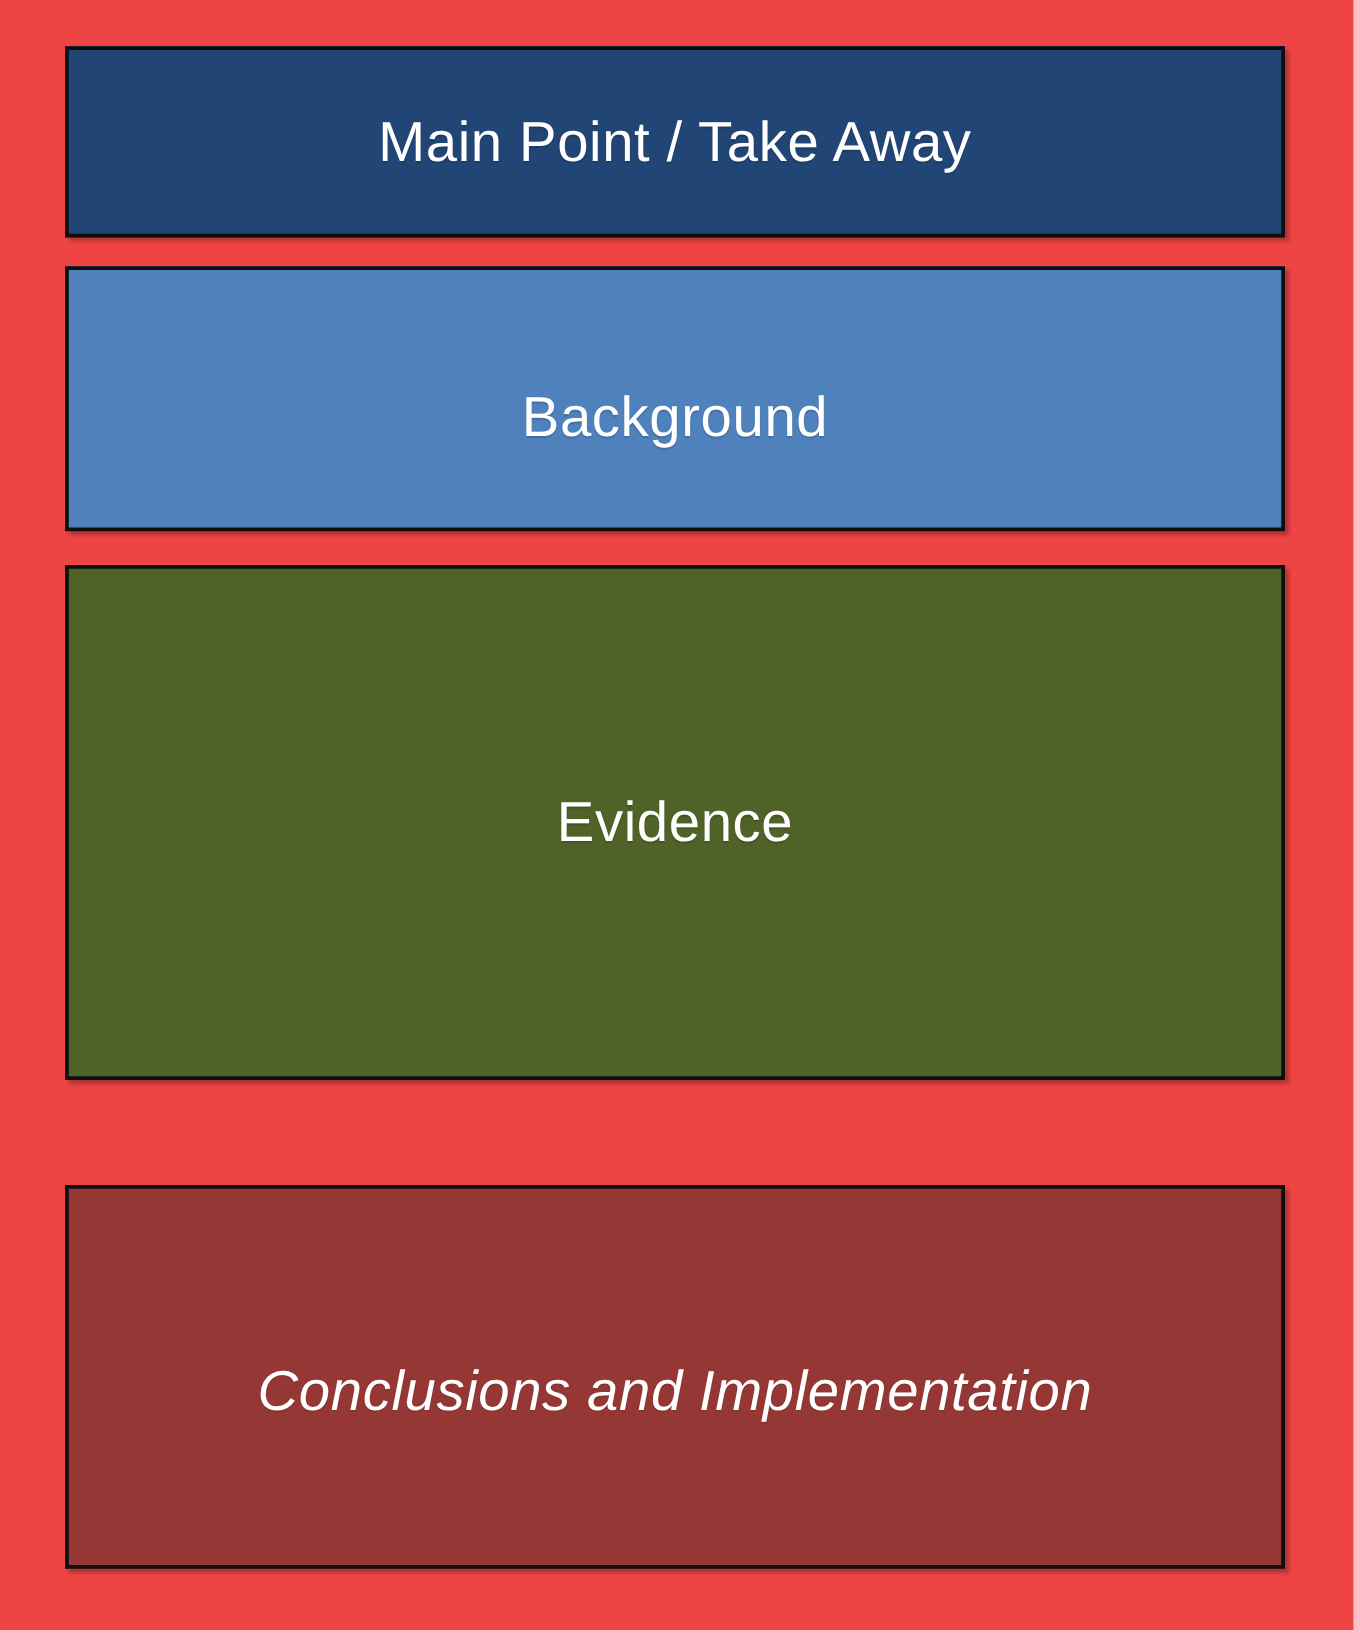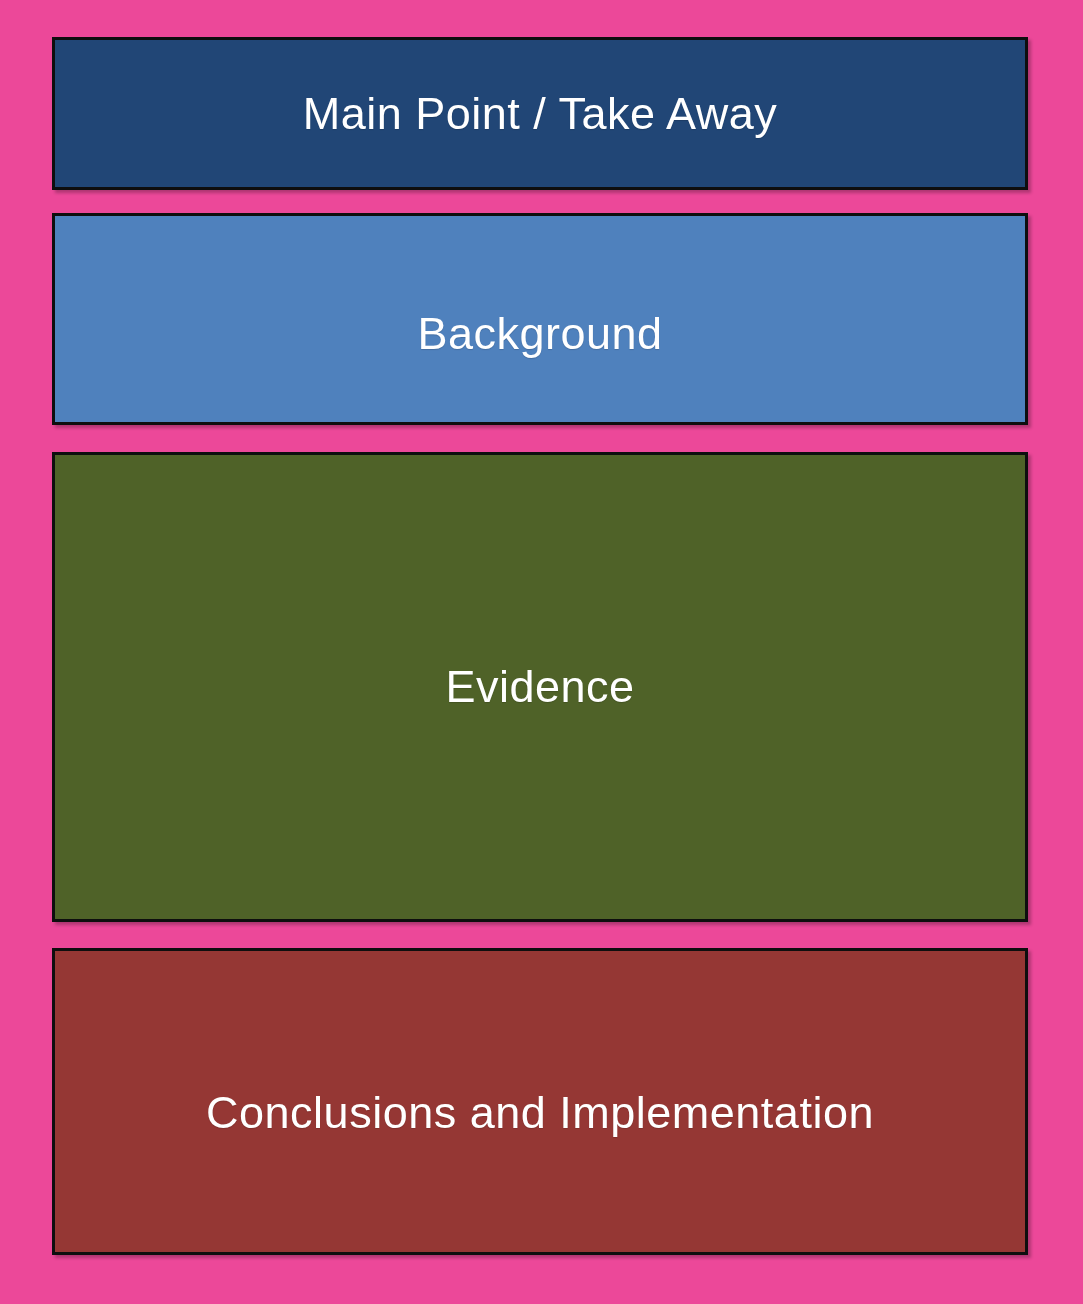--- a/index.html
+++ b/index.html
@@ -4,21 +4,21 @@
 <style>
   html, body {
     margin: 0;
     padding: 0;
     background: #ffffff;
   }
   .canvas {
     position: relative;
     width: 1083px;
     height: 1304px;
-    background: #ec4899;
+    background: #ef4444;
     font-family: "Liberation Sans", sans-serif;
     overflow: hidden;
   }
   .diagram-box {
     position: absolute;
     left: 52px;
     width: 976px;
     box-sizing: border-box;
     border: 3px solid #0e0e0e;
     box-shadow: 3px 3px 3px rgba(0,0,0,0.25);
@@ -31,23 +31,23 @@
     font-size: 45px;
     font-weight: 400;
     letter-spacing: 0.5px;
     text-align: center;
     white-space: nowrap;
     text-shadow: 0 1px 1px rgba(0,0,0,0.15);
   }
   .box-main        { top: 37px;  height: 153px; }
   .box-background  { top: 213px; height: 212px; }
   .box-background .box-label { margin-top: 30px; }
-  .box-evidence    { top: 452px; height: 470px; }
+  .box-evidence    { top: 452px; height: 412px; }
   .box-conclusions { top: 948px; height: 307px; }
-  .box-conclusions .box-label { margin-top: 22px; }
+  .box-conclusions .box-label { margin-top: 22px; font-style: italic; }
 </style>
 </head>
 <body>
 
 <div class="canvas">
 
   <div class="diagram-box box-main" style="background-color: rgb(33, 70, 118);">
     <span class="box-label">Main Point / Take Away</span>
   </div>
 

